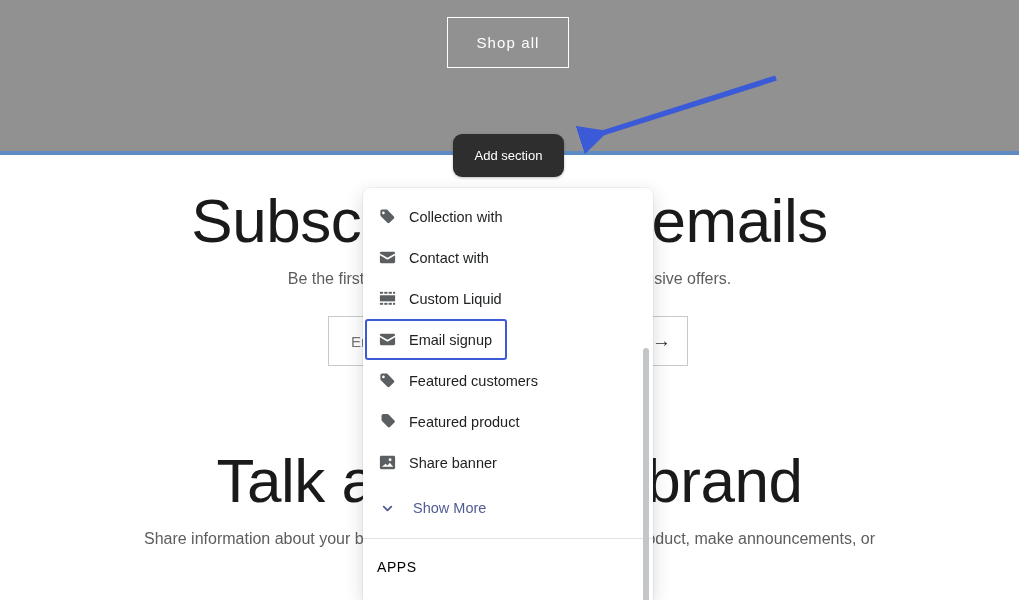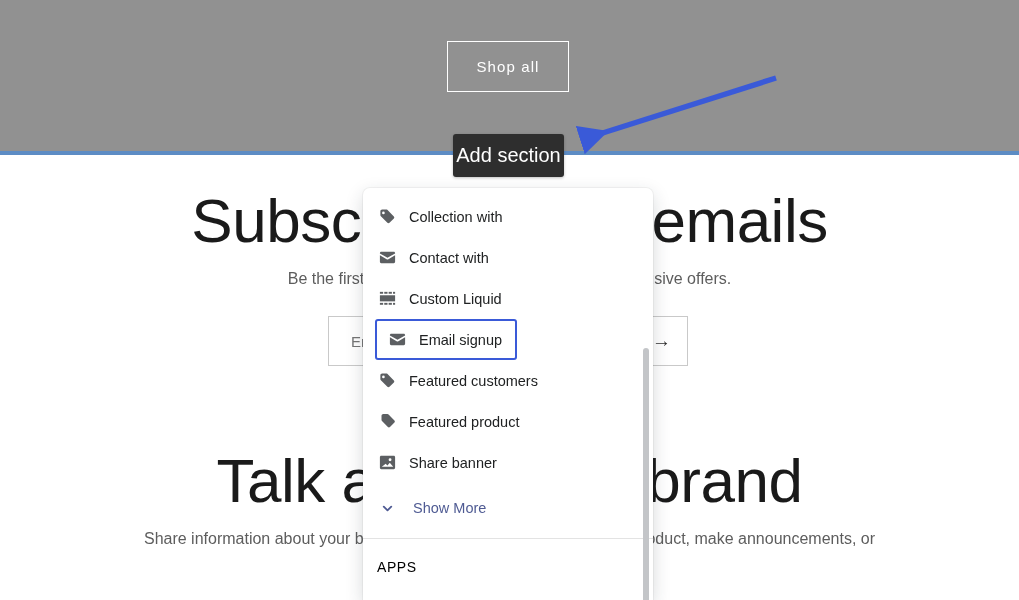--- a/index.html
+++ b/index.html
@@ -17,21 +17,20 @@
     background: #919191;
   }
   .shop-all-btn {
     position: absolute; left: 447px; top: 17px; width: 122px; height: 51px;
     border: 1px solid #ffffff;
     color: #ffffff;
     font-size: 15px;
     letter-spacing: 1.1px;
     display: flex; align-items: center; justify-content: center;
     background: transparent;
-    margin-top: 24px;
   }
   .section-divider-line {
     position: absolute; left: 0; top: 151px; width: 1019px; height: 4px;
     background: #5d8cc4;
   }
 
   .preview-body {
     position: absolute; left: 0; top: 155px; width: 1019px; height: 445px;
     background: #ffffff;
   }
@@ -91,22 +90,22 @@
     font-size: 16px;
     color: #5d5d5d;
   }
 
   
   .add-section-btn {
     position: absolute; left: 453px; top: 134px; width: 111px; height: 43px;
     background: #2e2e2e;
     color: #ffffff;
     border: none;
-    border-radius: 3px;
-    font-size: 20px;
+    border-radius: 9px;
+    font-size: 13px;
     font-family: "Liberation Sans", sans-serif;
     display: flex; align-items: center; justify-content: center;
     cursor: pointer;
     box-shadow: 0 1px 3px rgba(0,0,0,.25);
     z-index: 40;
   }
 
   
   .annot-arrow {
     position: absolute; left: 560px; top: 65px; width: 230px; height: 90px;
@@ -144,21 +143,21 @@
     color: #5c5f62;
   }
   .menu-item .lbl {
     font-size: 14.5px;
     color: #202223;
     white-space: nowrap;
   }
   .menu-item.focused {
     box-shadow: 0 0 0 2px #3a5ad8 inset;
     border-radius: 3px;
-    margin: 0 12px;
+    margin: 0 2px;
     padding: 0 12px;
     width: 142px;
   }
   .show-more {
     display: flex; align-items: center;
     height: 40px;
     padding: 0 14px;
     gap: 16px;
     cursor: pointer;
     margin-top: 5px;

